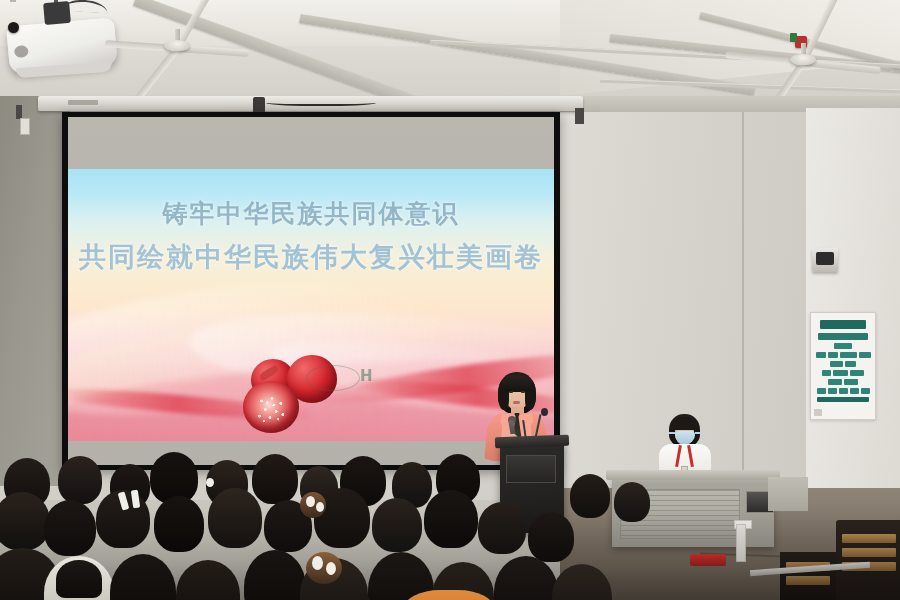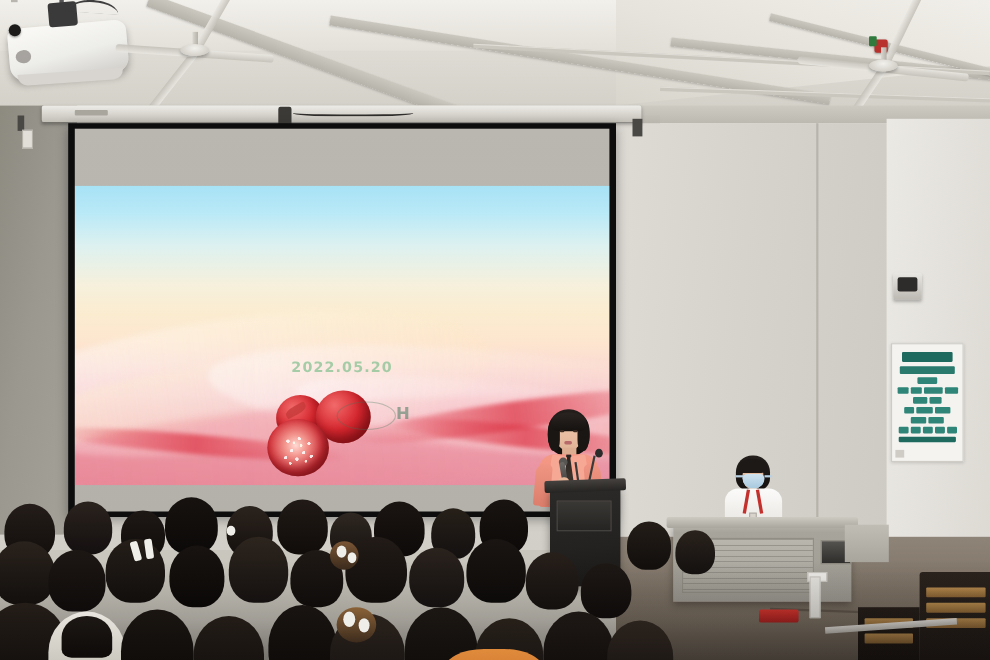--- a/index.html
+++ b/index.html
@@ -373,21 +373,22 @@
           </div>
           <div class="pom pomB"></div>
           <div class="pom pomC"></div>
           <div class="pom-seeds"></div>
         </div>
 
         <div class="slide-logo"></div>
         <div class="slide-logo-txt">H</div>
 
         <div class="slide-text">
-          <div class="s-date">2022.05.20</div>
+          <div class="s-title1">铸牢中华民族共同体意识</div>
+          <div class="s-title2">共同绘就中华民族伟大复兴壮美画卷</div>
         </div>
       </div>
 
     </div>
   </div>
 
   <div class="cam-arm"></div>
   <div class="cam">
     <div class="cam-body"></div>
   </div>

